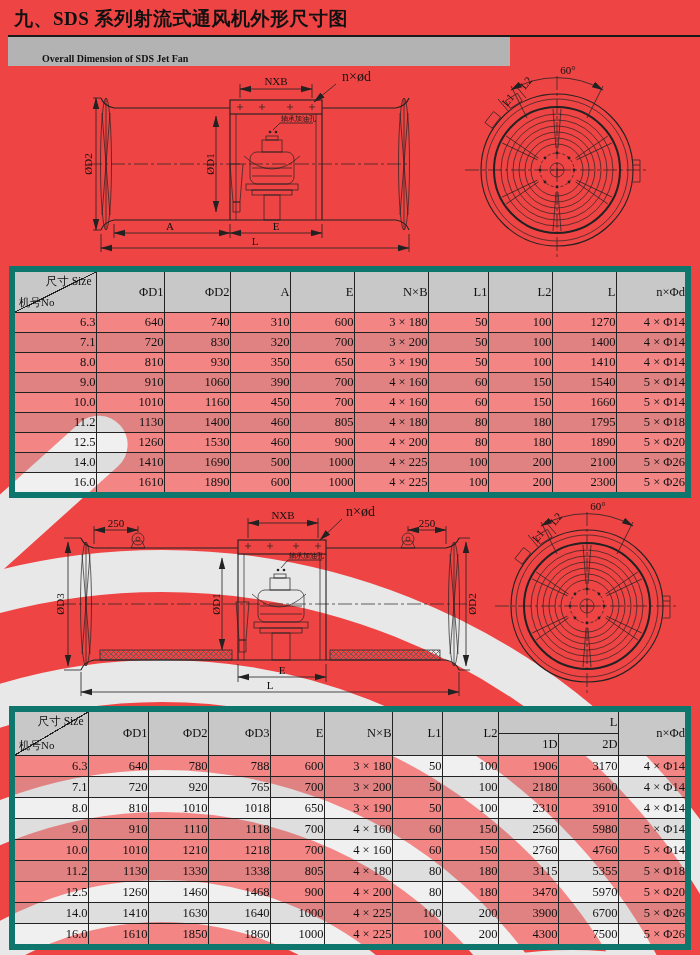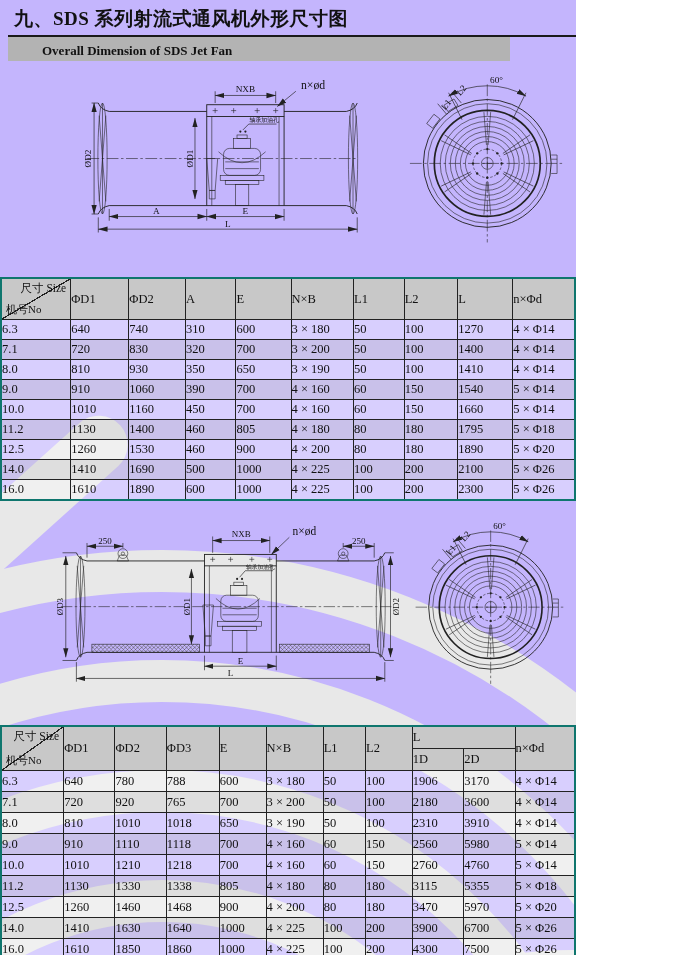--- a/index.html
+++ b/index.html
@@ -1,45 +1,45 @@
 <!DOCTYPE html>
 <html><head>
 <meta charset="utf-8">
 <style>
   html,body{margin:0;padding:0}
-  .page{position:relative;width:576px;height:955px;background:#c4b5fd;overflow:hidden;
+  .page{position:relative;width:700px;height:955px;background:#ef4444;overflow:hidden;
         font-family:"Liberation Serif", serif;color:#111}
   
   .wm{position:absolute;inset:0;z-index:0;overflow:hidden}
   .wm-ring{position:absolute;border-radius:50%;border:42px solid #e8e8e8}
   .wm-band{position:absolute;width:310px;height:58px;border-radius:29px;background:#e8e8e8;transform:rotate(-42deg)}
   .content{position:relative;z-index:1}
   
   .title{margin:6px 0 0 14px;font-size:19px;font-weight:bold;letter-spacing:.5px}
   .title-rule{height:2px;background:#1a1a1a;margin:3px 0 0 8px}
-  .subtitle-bar{width:502px;margin-left:8px;background:#b3b3b3;padding:6px 0 2px 34px;
-                font-weight:bold;font-size:13px;box-sizing:border-box}
+  .subtitle-bar{width:502px;margin-left:8px;background:#b3b3b3;padding:16px 0 2px 34px;
+                font-weight:bold;font-size:10px;box-sizing:border-box}
   .section-heading{margin:6px 0 0 13px;font-size:15px;font-weight:bold}
   .section-heading .en{margin-left:9px}
   
   .draw-row{display:flex;align-items:flex-start;margin-top:2px}
   .side1{margin-left:84px}
   .front1{margin-left:38px;margin-top:-8px}
   .side2{margin-left:56px;margin-top:4px}
   .front2{margin-left:6px;margin-top:-4px}
   svg text{font-size:11px;fill:#111;font-family:"Liberation Serif", serif}
   .ln{stroke:#222;fill:none;stroke-width:1.1}
   .tn{stroke:#222;fill:none;stroke-width:.7}
   .dim{stroke:#222;fill:none;stroke-width:.8}
   .cl{stroke:#222;fill:none;stroke-width:.7;stroke-dasharray:14 3 3 3}
   .lbl-sm{font-size:7px}
   .lbl-lg{font-size:14px}
   
-  table{border-collapse:collapse;table-layout:fixed;margin:22px auto 0 auto;text-align:left;
-        font-size:12.5px;border:2px solid #0f766e;background:rgba(255,255,255,.35)}
+  table{border-collapse:collapse;table-layout:fixed;margin:6px auto 0 auto;text-align:right;
+        font-size:12.5px;border:6px solid #0f766e;background:rgba(255,255,255,.35)}
   th,td{border:1px solid #222;padding:0;height:19px;font-weight:normal;overflow:hidden}
   thead th{background:#c8c8c8}
   tbody tr:nth-child(even) td{background:rgba(110,110,110,.14)}
   #t1 thead th{height:40px}
   #t2 thead tr th{height:21px}
   #t2 tbody td{height:20px}
   th.corner{position:relative;background-color:#c8c8c8;
     background-image:linear-gradient(to bottom right,
       rgba(0,0,0,0) calc(50% - .6px), #222 calc(50% - .6px),
       #222 calc(50% + .6px), rgba(0,0,0,0) calc(50% + .6px));}

